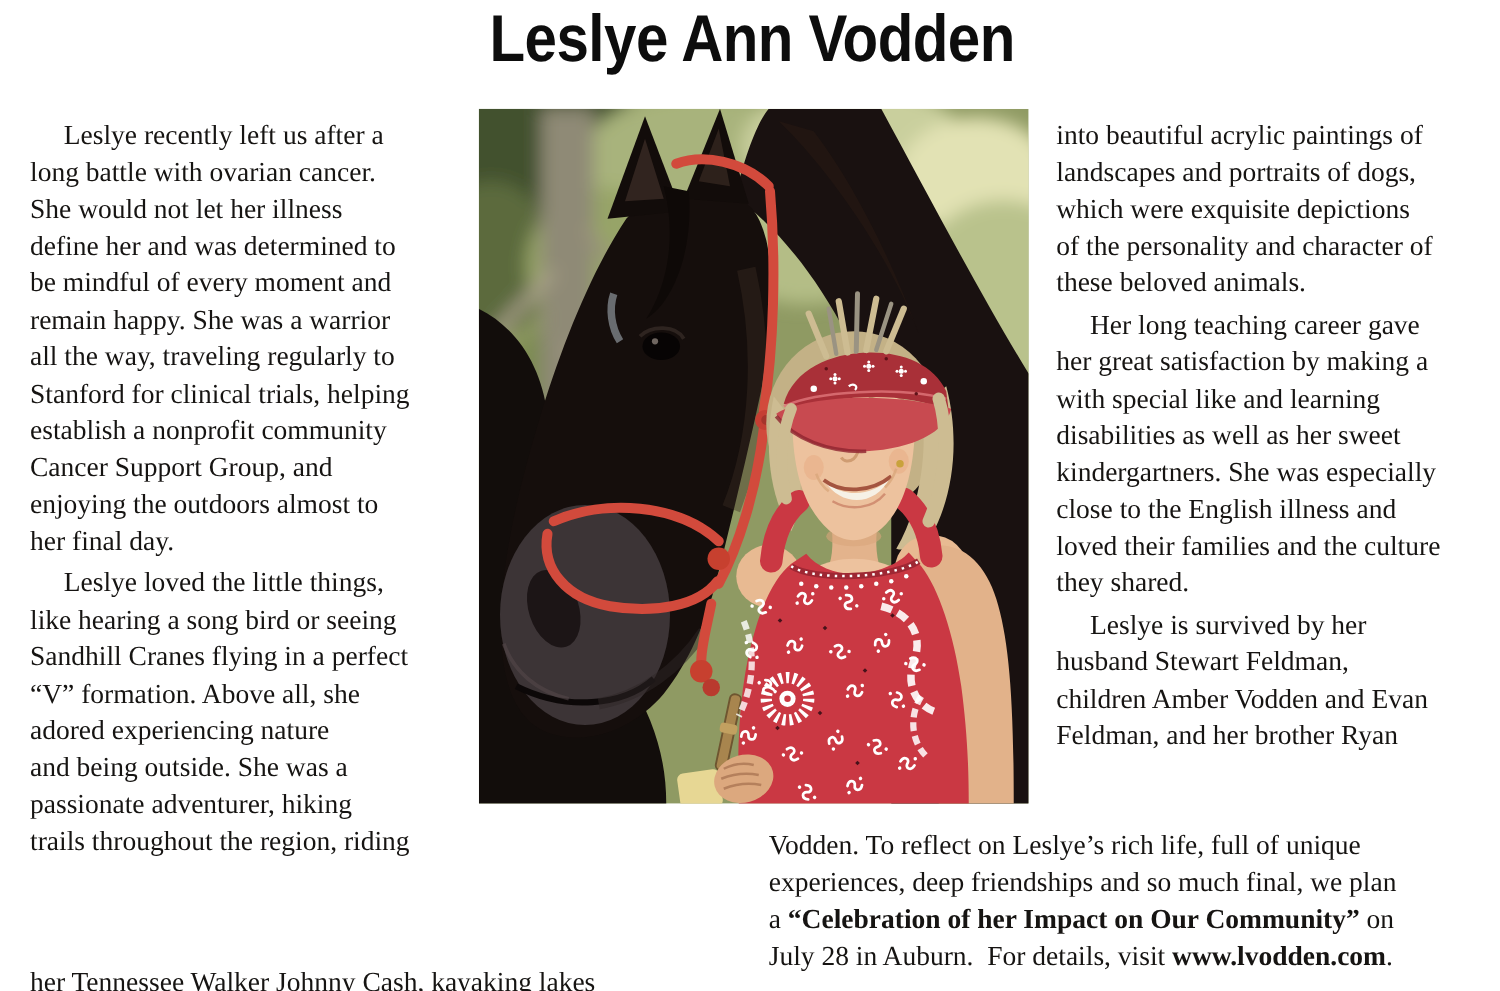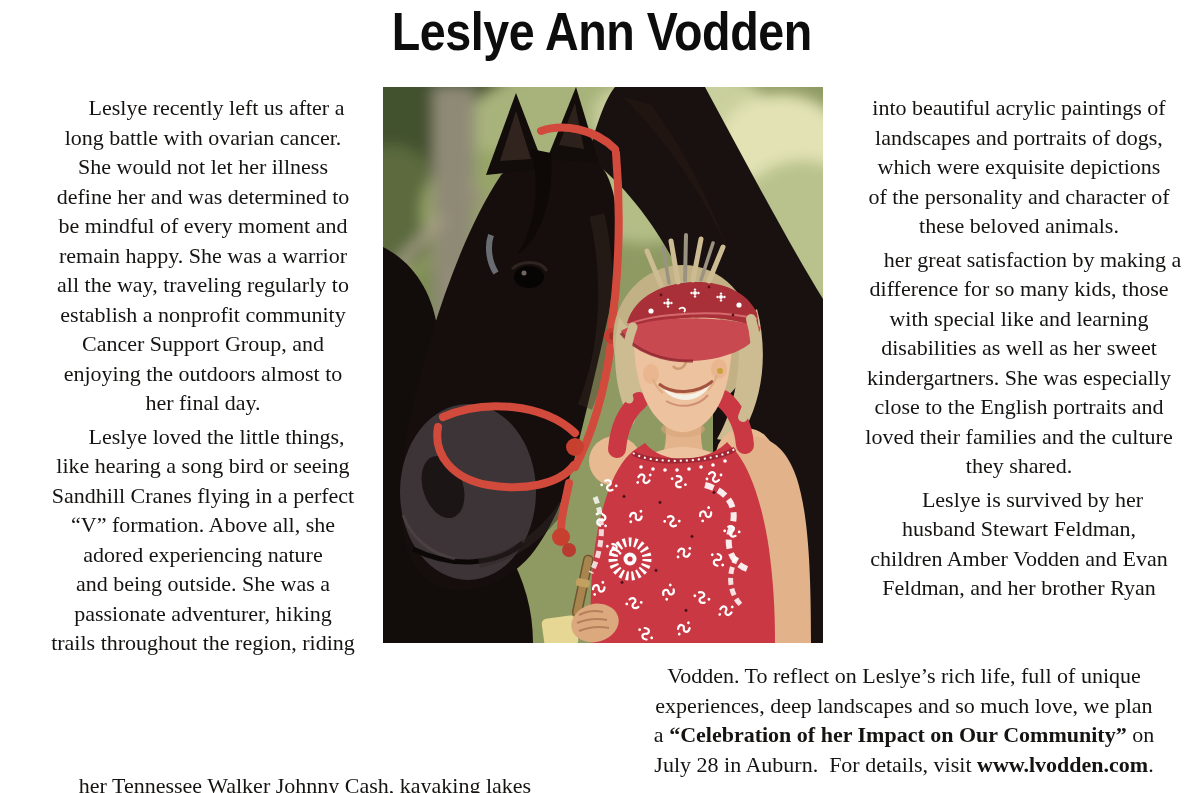--- a/index.html
+++ b/index.html
@@ -13,21 +13,21 @@
   .title{
     margin:0;font-family:"Liberation Sans","DejaVu Sans",sans-serif;
     font-weight:700;font-size:53px;line-height:60px;letter-spacing:-.5px;
     color:#0d0d0d;transform:scaleX(.88);transform-origin:center;white-space:nowrap;
   }
   .photo{
     position:absolute;left:383px;top:87px;width:440px;height:556px;margin:0;
     overflow:hidden;
   }
   .photo svg{display:block;width:440px;height:556px;}
-  .textblock{position:absolute;font-size:22px;line-height:29.5px;text-align:center;}
+  .textblock{position:absolute;font-size:22px;line-height:29.5px;}
   .para{margin:0;}
   .para + .para{margin-top:4px;}
   .para.indent .line:first-child{padding-left:27px;}
   .line{white-space:pre;height:29.5px;}
   .bold{font-weight:700;}
   #left-top{left:24px;top:93px;width:358px;}
   #left-bottom{left:24px;top:727px;width:562px;margin-top:44px;}
   #right-top{left:845px;top:93px;width:348px;}
   #right-bottom{left:615px;top:661px;width:578px;}
 </style>
@@ -272,20 +272,21 @@
 
   <div id="left-top" class="textblock">
       <div class="para indent">
         <div class="line"><span>Leslye recently left us after a</span></div>
         <div class="line"><span>long battle with ovarian cancer.</span></div>
         <div class="line"><span>She would not let her illness</span></div>
         <div class="line"><span>define her and was determined to</span></div>
         <div class="line"><span>be mindful of every moment and</span></div>
         <div class="line"><span>remain happy. She was a warrior</span></div>
         <div class="line"><span>all the way, traveling regularly to</span></div>
+        <div class="line"><span>Stanford for clinical trials, helping</span></div>
         <div class="line"><span>establish a nonprofit community</span></div>
         <div class="line"><span>Cancer Support Group, and</span></div>
         <div class="line"><span>enjoying the outdoors almost to</span></div>
         <div class="line"><span>her final day.</span></div>
       </div>
       <div class="para indent">
         <div class="line"><span>Leslye loved the little things,</span></div>
         <div class="line"><span>like hearing a song bird or seeing</span></div>
         <div class="line"><span>Sandhill Cranes flying in a perfect</span></div>
         <div class="line"><span>“V” formation. Above all, she</span></div>
@@ -303,38 +304,38 @@
     </div>
   <div id="right-top" class="textblock">
       <div class="para">
         <div class="line"><span>into beautiful acrylic paintings of</span></div>
         <div class="line"><span>landscapes and portraits of dogs,</span></div>
         <div class="line"><span>which were exquisite depictions</span></div>
         <div class="line"><span>of the personality and character of</span></div>
         <div class="line"><span>these beloved animals.</span></div>
       </div>
       <div class="para indent">
+        <div class="line"><span>Her long teaching career gave</span></div>
         <div class="line"><span>her great satisfaction by making a</span></div>
-        <div class="line"><span>difference for so many kids, those</span></div>
         <div class="line"><span>with special like and learning</span></div>
         <div class="line"><span>disabilities as well as her sweet</span></div>
         <div class="line"><span>kindergartners. She was especially</span></div>
-        <div class="line"><span>close to the English portraits and</span></div>
+        <div class="line"><span>close to the English illness and</span></div>
         <div class="line"><span>loved their families and the culture</span></div>
         <div class="line"><span>they shared.</span></div>
       </div>
       <div class="para indent">
         <div class="line"><span>Leslye is survived by her</span></div>
         <div class="line"><span>husband Stewart Feldman,</span></div>
         <div class="line"><span>children Amber Vodden and Evan</span></div>
         <div class="line"><span>Feldman, and her brother Ryan</span></div>
       </div>
     </div>
   <div id="right-bottom" class="textblock">
       <div class="para">
         <div class="line"><span>Vodden. To reflect on Leslye’s rich life, full of unique</span></div>
-        <div class="line"><span>experiences, deep landscapes and so much love, we plan</span></div>
+        <div class="line"><span>experiences, deep friendships and so much final, we plan</span></div>
         <div class="line"><span>a </span><span class="bold">“Celebration of her Impact on Our Community”</span><span> on</span></div>
         <div class="line"><span>July 28 in Auburn.  For details, visit </span><span class="bold">www.lvodden.com</span><span>.</span></div>
       </div>
     </div>
 
 </div>
 
 </body></html>

